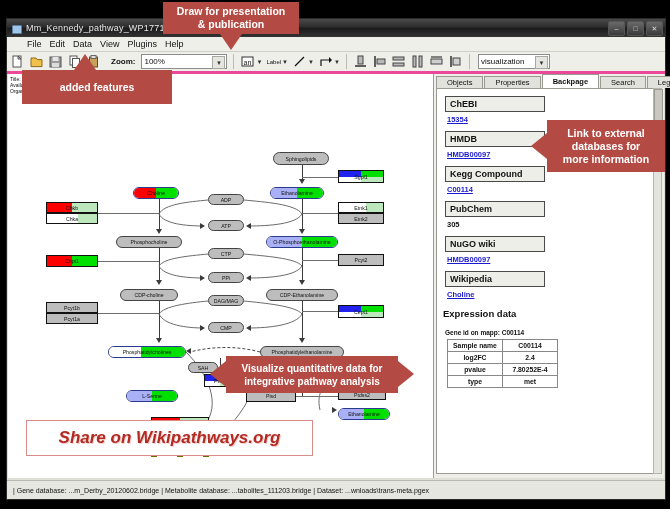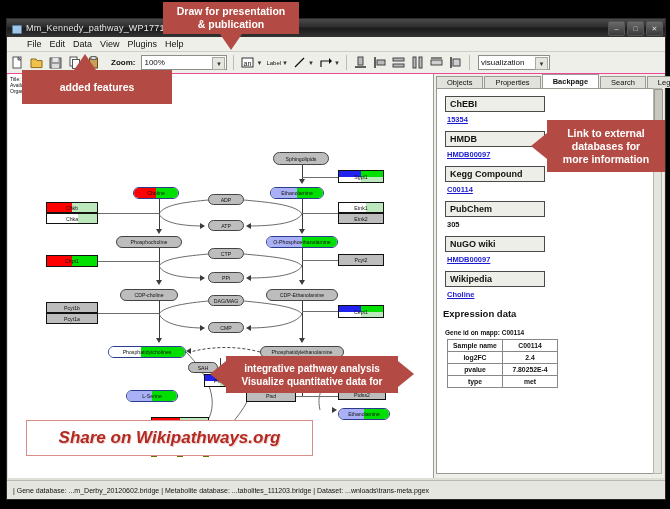--- a/index.html
+++ b/index.html
@@ -21,21 +21,21 @@
       background:linear-gradient(to bottom,#6a6a6a,#3a3a3a);color:#ddd;font-size:7px;
       display:flex;align-items:center;justify-content:center;line-height:1;}
 
   
   .menubar{position:absolute;left:0;top:18px;width:100%;height:15px;background:#efefea;
       border-bottom:1px solid #cfcfc8;display:flex;align-items:center;padding-left:20px;box-sizing:border-box;}
   .menubar span{font-size:9px;color:#111;margin-right:8px;}
 
   
   .toolbar{position:absolute;left:0;top:33px;width:100%;height:22px;background:#efefea;
-      border-bottom:1px solid #ec4899;display:flex;align-items:center;padding-left:3px;box-sizing:border-box;gap:4px;}
+      border-bottom:3px solid #ec4899;display:flex;align-items:center;padding-left:3px;box-sizing:border-box;gap:4px;}
   .tbi{width:15px;height:15px;position:relative;display:inline-block;}
   .tbi svg{display:block;}
   .zoomlab{font-size:8px;color:#111;margin-left:6px;margin-right:2px;font-weight:bold;}
   .combo{height:15px;border:1px solid #8d8d8d;background:#fff;font-size:8px;color:#111;
       display:flex;align-items:center;padding:0 2px;box-sizing:border-box;position:relative;}
   .combo .arrow{position:absolute;right:1px;top:1px;width:11px;height:11px;background:#e6e6e0;
       border:1px solid #a8a8a0;display:flex;align-items:center;justify-content:center;font-size:6px;color:#333;}
   .sep{width:1px;height:15px;background:#bdbdb6;margin:0 2px;}
   .dd{font-size:6px;color:#333;margin-left:1px;}
   .tgroup{display:flex;align-items:center;}
@@ -535,21 +535,21 @@
   <div class="cup" style="left:74px;top:54px;"></div>
 
   <div class="callout" style="left:547px;top:120px;width:118px;height:52px;flex-direction:column;">
     <span>Link  to external</span>
     <span>databases  for</span>
     <span>more information</span>
   </div>
   <div class="cleft" style="left:531px;top:133px;"></div>
 
   <div class="callout" style="left:226px;top:356px;width:172px;height:37px;flex-direction:column;font-size:10px;">
+    <span>Visualize quantitative data  for</span>
     <span>integrative pathway analysis</span>
-    <span>Visualize quantitative data  for</span>
   </div>
   <div class="cleft" style="left:210px;top:361px;"></div>
   <div class="cright" style="left:398px;top:361px;"></div>
 
   <div class="share" style="left:26px;top:420px;width:285px;height:34px;">Share on Wikipathways.org</div>
 
 </div>
 
 </body></html>

